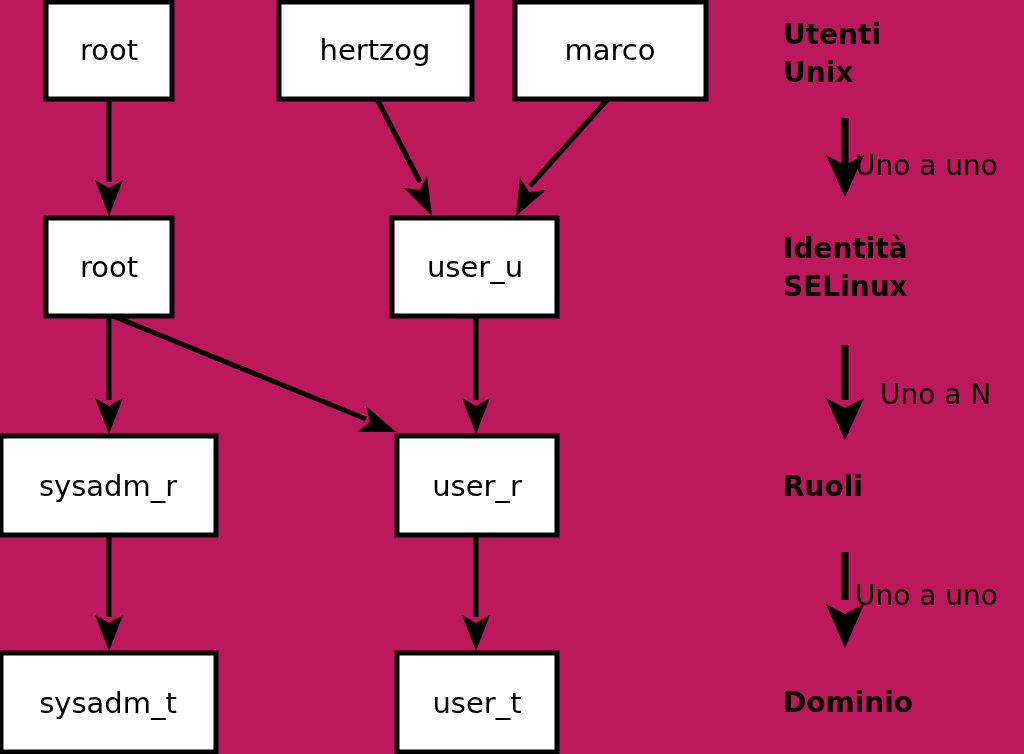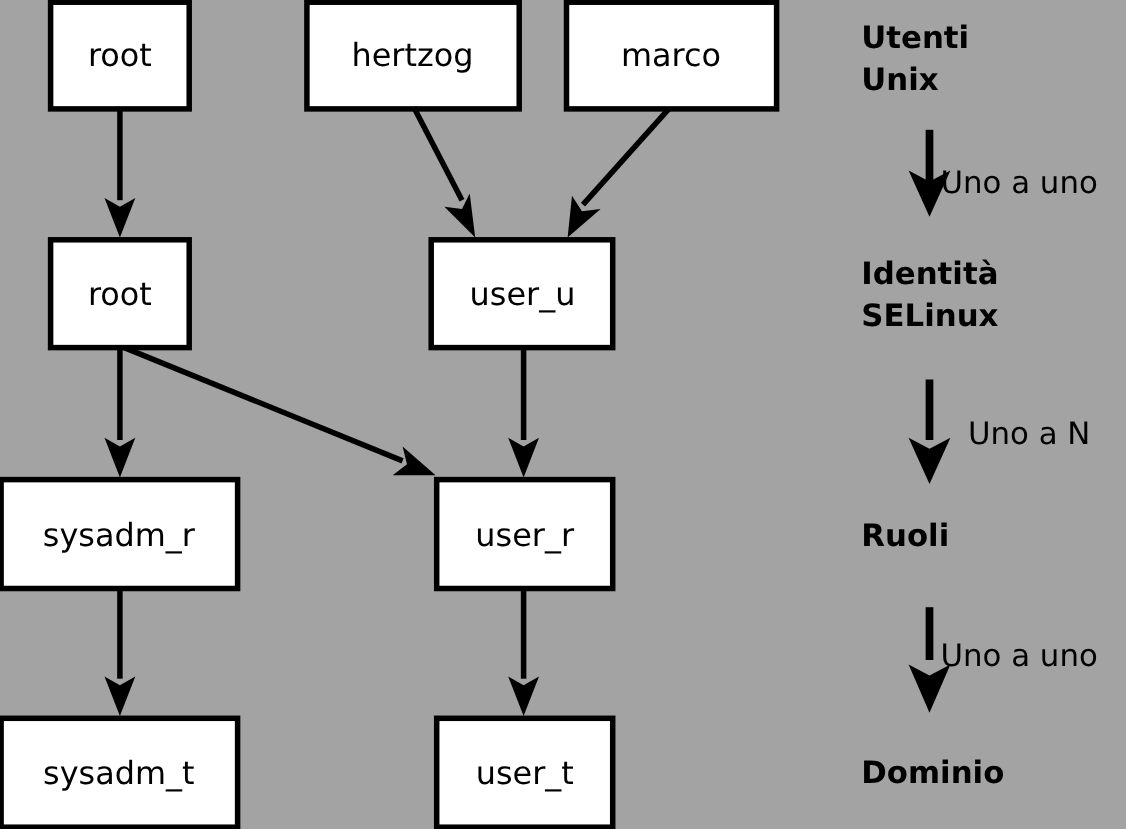--- a/index.html
+++ b/index.html
@@ -10,21 +10,21 @@
   body {
     width: 1024px;
     height: 754px;
     overflow: hidden;
     font-family: "DejaVu Sans", sans-serif;
   }
   #diagram-root {
     position: relative;
     width: 1024px;
     height: 754px;
-    background: #a3a3a3;
+    background: #be185d;
   }
   svg#graph {
     position: absolute;
     top: 0;
     left: 0;
     width: 1024px;
     height: 754px;
     display: block;
   }
   .node-box {

